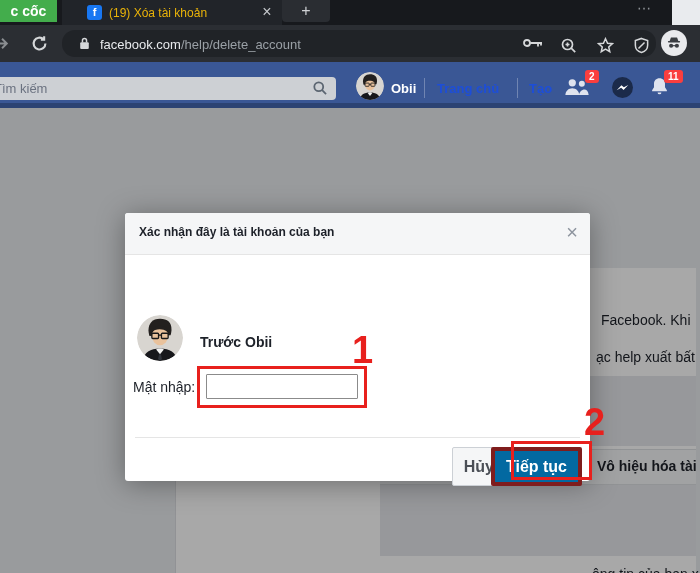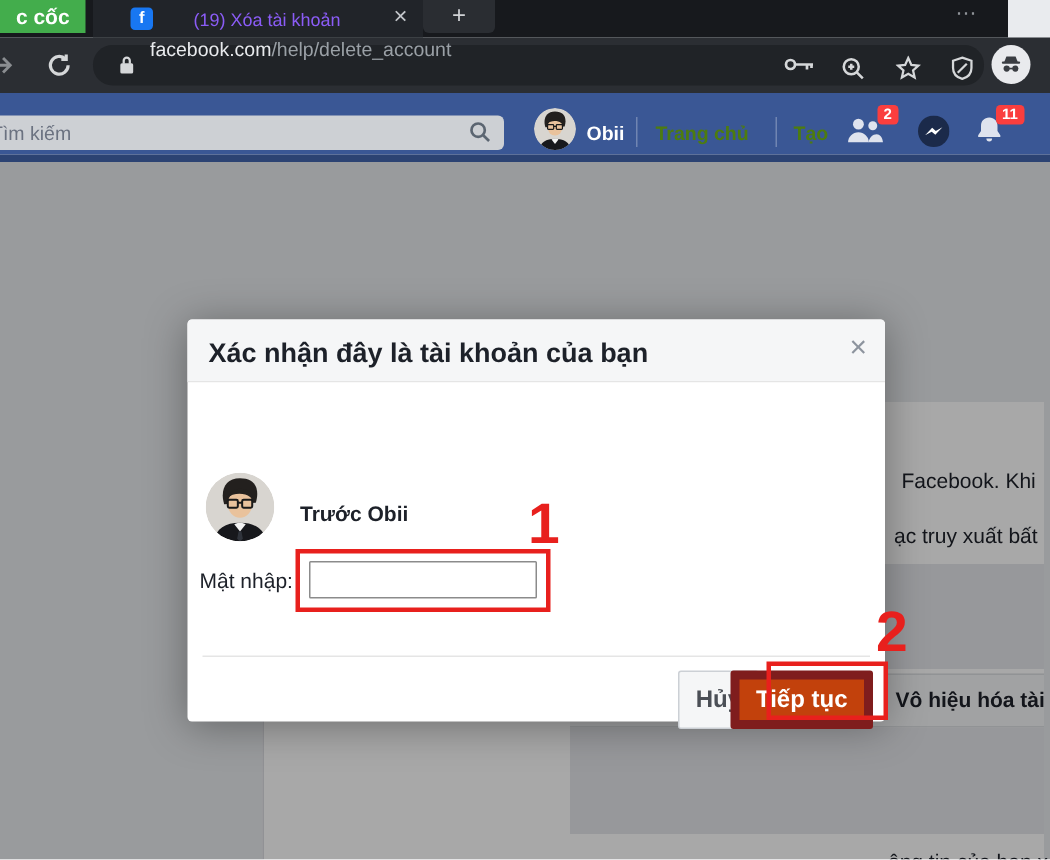--- a/index.html
+++ b/index.html
@@ -7,54 +7,54 @@
   body { font-family:"Liberation Sans", sans-serif; }
   .screen { position:relative; width:700px; height:573px; overflow:hidden; background:#e9ebee; }
 
   
   .tabbar { position:absolute; left:0; top:0; width:672px; height:25px; background:#17191d; z-index:100; }
   .coccoc-logo { position:absolute; left:0; top:0; width:57px; height:22px; background:#43ad4c; color:#fff;
     font-size:14px; font-weight:bold; display:flex; align-items:center; justify-content:center; overflow:hidden; }
   .tab { position:absolute; left:62px; top:0; width:220px; height:25px; background:#212429; }
   .favicon { position:absolute; left:87px; top:5px; width:15px; height:15px; background:#1877f2; border-radius:3px;
     color:#fff; font-size:11px; font-weight:bold; text-align:center; line-height:15px; }
-  .tab-title { position:absolute; left:109px; top:6px; width:145px; color:#8b5cf6; font-size:12px;
-    white-space:nowrap; overflow:hidden;margin-left:20px; }
+  .tab-title { position:absolute; left:109px; top:6px; width:145px; color:#eab308; font-size:12px;
+    white-space:nowrap; overflow:hidden; }
   .tab-close { position:absolute; left:258px; top:3px; width:18px; height:18px; color:#c3c6ca; font-size:16px;
     text-align:center; line-height:18px; }
   .newtab { position:absolute; left:282px; top:0; width:48px; height:22px; background:#2a2d32; border-radius:0 0 4px 4px;
     color:#d0d2d5; font-size:16px; text-align:center; line-height:21px; }
   .menu-dots { position:absolute; left:628px; top:0; width:34px; height:20px; color:#8f9398; font-size:14px;
     text-align:center; letter-spacing:2px; }
 
   
   .toolbar { position:absolute; left:0; top:25px; width:700px; height:37px; background:#2b2e33; z-index:100; }
   .fwd-arrow { position:absolute; left:-7px; top:10px; }
   .reload { position:absolute; left:30px; top:9px; }
   .addressbar { position:absolute; left:62px; top:5px; width:594px; height:27px; background:#202327; border-radius:13px; }
   .lock-ic { position:absolute; left:78px; top:11px; }
-  .url { position:absolute; left:100px; top:0; font-size:13px; white-space:nowrap; }
+  .url { position:absolute; left:100px; top:12px; font-size:13px; white-space:nowrap; }
   .url .domain { color:#e8eaed; }
   .url .path { color:#9aa0a6; }
   .bar-ic { position:absolute; top:12px; }
   .profile-btn { position:absolute; left:661px; top:5px; width:26px; height:26px; border-radius:50%;
     background:#e9eaed; display:flex; align-items:center; justify-content:center; }
 
   
   .fbheader { position:absolute; left:0; top:62px; width:700px; height:41px; background:#3a5795; z-index:40; }
   .fb-underline { position:absolute; left:0; top:103px; width:700px; height:5px; background:#2c4373; z-index:40; }
   .fb-search { position:absolute; left:-16px; top:77px; width:352px; height:23px; background:#cdd0d4;
     border:none; border-radius:4px; padding:0 28px 0 10px; font-size:13px; color:#30343a; z-index:41;
     font-family:"Liberation Sans", sans-serif; }
   .fb-search::placeholder { color:#6b7280; opacity:1; }
   .fb-glass { position:absolute; left:312px; top:80px; z-index:42; }
   .fb-avatar-sm { position:absolute; left:356px; top:72px; width:28px; height:28px; border-radius:50%; overflow:hidden; z-index:41; }
   .fb-name { position:absolute; left:391px; top:81px; color:#fff; font-size:13px; font-weight:bold; z-index:41; }
   .fb-divider { position:absolute; top:78px; width:1px; height:20px; background:rgba(255,255,255,.28); z-index:41; }
-  .fb-link { position:absolute; top:81px; color:#4d7c0f; font-size:13px; font-weight:bold; z-index:41; }
+  .fb-link { position:absolute; top:81px; color:#1d4ed8; font-size:13px; font-weight:bold; z-index:41; }
   .fb-ic { position:absolute; z-index:41; }
   .badge { position:absolute; background:#fa3e3e; color:#fff; font-size:10px; font-weight:bold;
     padding:1px 4px; border-radius:3px; z-index:42; line-height:11px; }
 
   
   .pagearea { position:absolute; left:0; top:108px; width:700px; height:465px; background:#e9ebee; z-index:1; }
   .card { position:absolute; left:175px; top:160px; width:521px; height:413px; background:#fff;
     border-left:1px solid #dcdee3; }
   .page-title { position:absolute; left:196px; top:170px; font-size:17px; font-weight:bold; color:#1d2c4e; z-index:2; }
   .frag { position:absolute; font-size:14px; color:#1d2129; white-space:nowrap; z-index:3; }
@@ -62,33 +62,33 @@
   .row-header { position:absolute; left:380px; top:341px; width:316px; height:36px; background:#f5f6f7;
     border-top:1px solid #dddfe2; border-bottom:1px solid #dddfe2; z-index:2; }
 
   .overlay { position:absolute; left:0; top:108px; width:700px; height:465px; background:rgba(0,0,0,.34); z-index:50; }
 
   
   .modal { position:absolute; left:125px; top:213px; width:465px; height:268px; background:#fff; border-radius:3px;
     box-shadow:0 3px 28px rgba(0,0,0,.35); z-index:60; }
   .modal-header { position:absolute; left:0; top:0; width:465px; height:42px; background:#f5f6f7;
     border-bottom:1px solid #e5e5e5; border-radius:3px 3px 0 0; }
-  .modal-title { position:absolute; left:14px; top:12px; font-size:18px; font-weight:bold; color:#1d2129; }
+  .modal-title { position:absolute; left:14px; top:12px; font-size:12px; font-weight:bold; color:#1d2129; }
   .modal-close { position:absolute; right:12px; top:8px; font-size:20px; color:#8d949e; line-height:22px; }
   .modal-body-text { position:absolute; left:14px; top:60px; font-size:14px; color:#1d2129; }
   .modal-avatar { position:absolute; left:12px; top:102px; width:46px; height:46px; border-radius:50%; overflow:hidden; }
   .modal-name { position:absolute; left:75px; top:121px; font-size:14px; font-weight:bold; color:#1d2129; }
   .pw-label { position:absolute; left:8px; top:161px; height:26px; line-height:26px; font-size:14px; color:#1d2129; }
   .pw-input { position:absolute; left:81px; top:161px; width:152px; height:25px; border:1px solid #8b8b8b;
     border-radius:1px; background:#fff; font-size:14px; padding:0 6px; font-family:"Liberation Sans", sans-serif; }
   .modal-divider { position:absolute; left:10px; right:10px; top:224px; border-top:1px solid #e5e5e5; }
   .btn { position:absolute; top:234px; height:39px; border-radius:2px; font-size:16px; font-weight:bold;
     font-family:"Liberation Sans", sans-serif; cursor:pointer; }
   .btn-cancel { right:84px; background:#f5f6f7; border:1px solid #ccd0d5; color:#4b4f56; padding:0 11px; }
-  .btn-continue { right:8px; background:#c2410c; border:6px solid #7f1d1d; color:#fff; padding:0 11px; }
+  .btn-continue { right:8px; background:#0369a1; border:4px solid #7f1d1d; color:#fff; padding:0 11px; }
 
   
   .ann-box { position:absolute; border:3px solid #e8201d; z-index:70; }
   .ann-num { position:absolute; color:#e8201d; font-size:38px; font-weight:bold; z-index:70;
     line-height:40px; }
   .box1 { left:197px; top:366px; width:170px; height:42px; }
   .num1 { left:352px; top:330px; }
   .box2 { left:511px; top:441px; width:81px; height:39px; }
   .num2 { left:584px; top:402px; }
 
@@ -225,21 +225,21 @@
   <div class="badge" style="left:664px; top:70px;">11</div>
 
   <div class="pagearea">
     <div class="card"></div>
     <div class="gray-block" style="left:380px; top:268px; width:316px; height:70px;"></div>
     <div class="row-header"></div>
     <div class="gray-block" style="left:380px; top:377px; width:316px; height:71px;"></div>
 
     <div class="page-title">Xóa vĩnh viễn tài khoản</div>
     <div class="frag" style="left:601px; top:204px;">Facebook. Khi</div>
-    <div class="frag" style="left:596px; top:241px;">ạc truy xuất bất</div>
+    <div class="frag" style="left:596px; top:241px;">ạc help xuất bất</div>
     <div class="frag" style="left:597px; top:350px; font-weight:bold;">Vô hiệu hóa tài k</div>
     <div class="frag" style="left:592px; top:458px;">ông tin của bạn x</div>
 
   </div>
 
   <div class="overlay"></div>
 
   <div class="modal">
     <div class="modal-header"></div>
     <div class="modal-title">Xác nhận đây là tài khoản của bạn</div>

